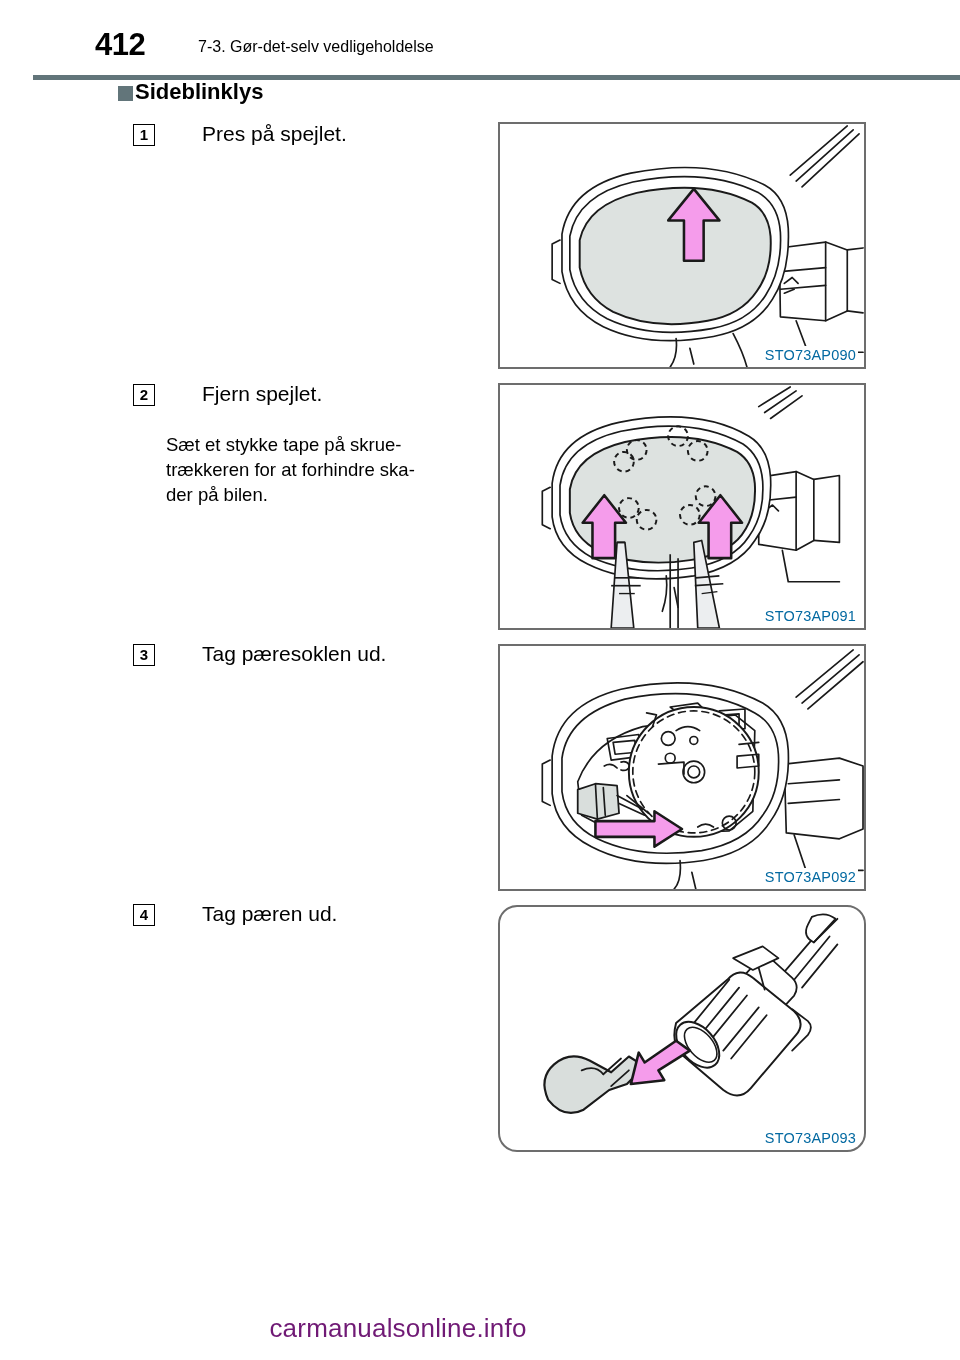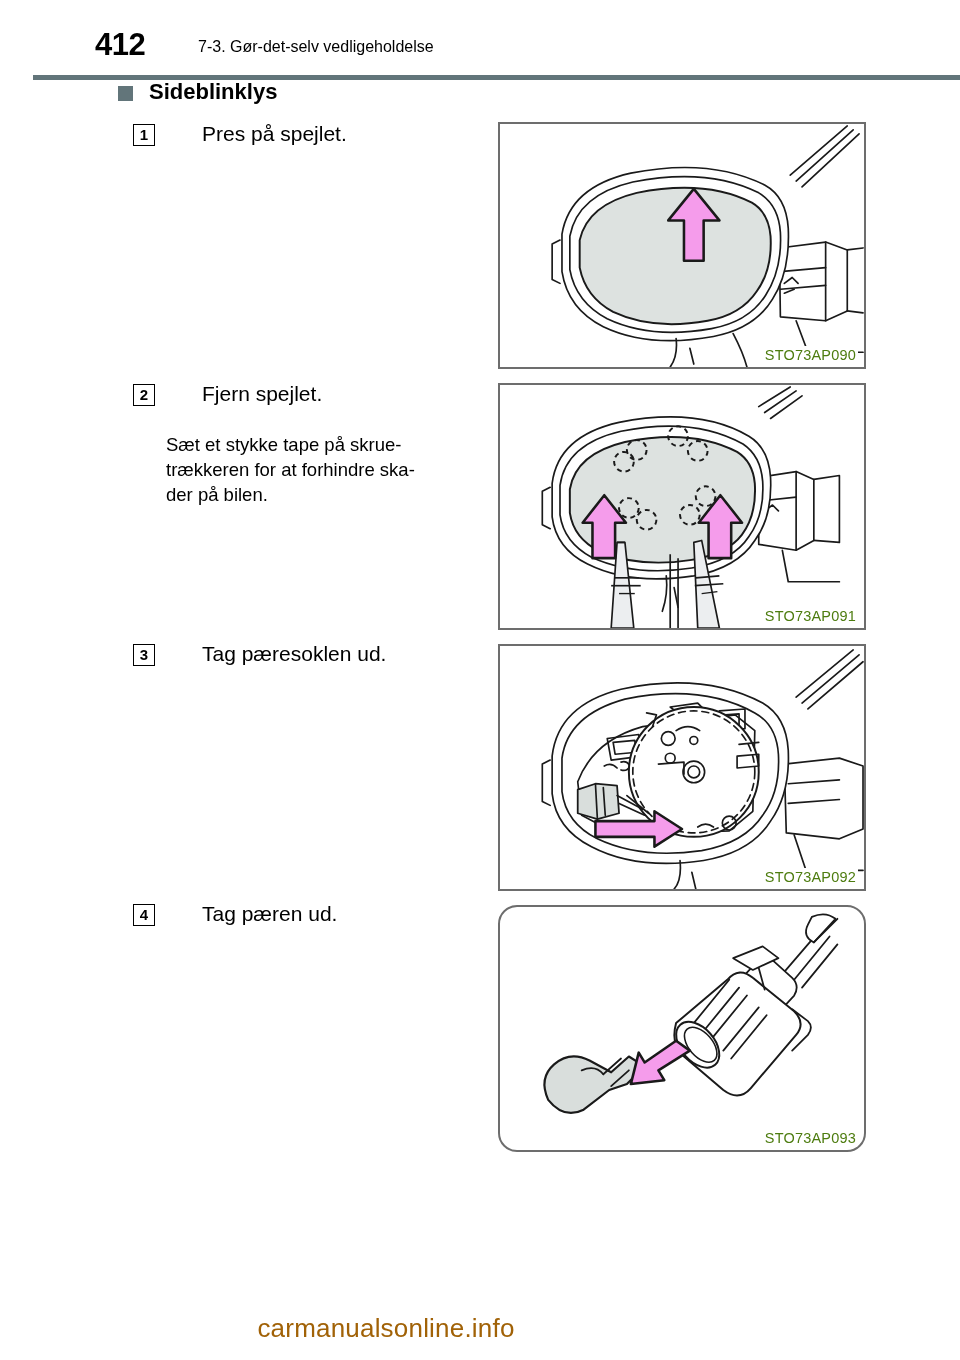--- a/index.html
+++ b/index.html
@@ -50,21 +50,21 @@
     background: #62757a;
   }
 
   
   #section-heading {
     position: absolute;
     left: 118px;
     top: 79px;
     display: flex;
     align-items: center;
-    gap: 16px;
+    gap: 2px;
   }
   #section-bullet {
     width: 15px;
     height: 15px;
     background: #62757a;
     display: block;
     margin-top: 2px;
   }
   #section-title {
     font-size: 22px;
@@ -142,34 +142,34 @@
     display: block;
   }
   .fig-caption {
     position: absolute;
     right: 6px;
     bottom: 3px;
     font-size: 14.5px;
     line-height: 18px;
     letter-spacing: 0.2px;
     font-family: "Liberation Sans", sans-serif;
-    color: #4d7c0f;
+    color: #0369a1;
     background: #fff;
     padding: 0 2px;
   }
 
   
   #footer-watermark {
     position: absolute;
-    left: 0;
+    left: 12px;
     top: 1312px;
     width: 772px;
     text-align: center;
     font-size: 26px;
-    color: #a16207;
+    color: #701a75;
     letter-spacing: 0.2px;
     line-height: 32px;
   }
 </style>
 </head>
 <body>
 
 <div id="page-header">
   <div id="page-number">412</div>
   <div id="header-title">7-3. Gør-det-selv vedligeholdelse</div>

